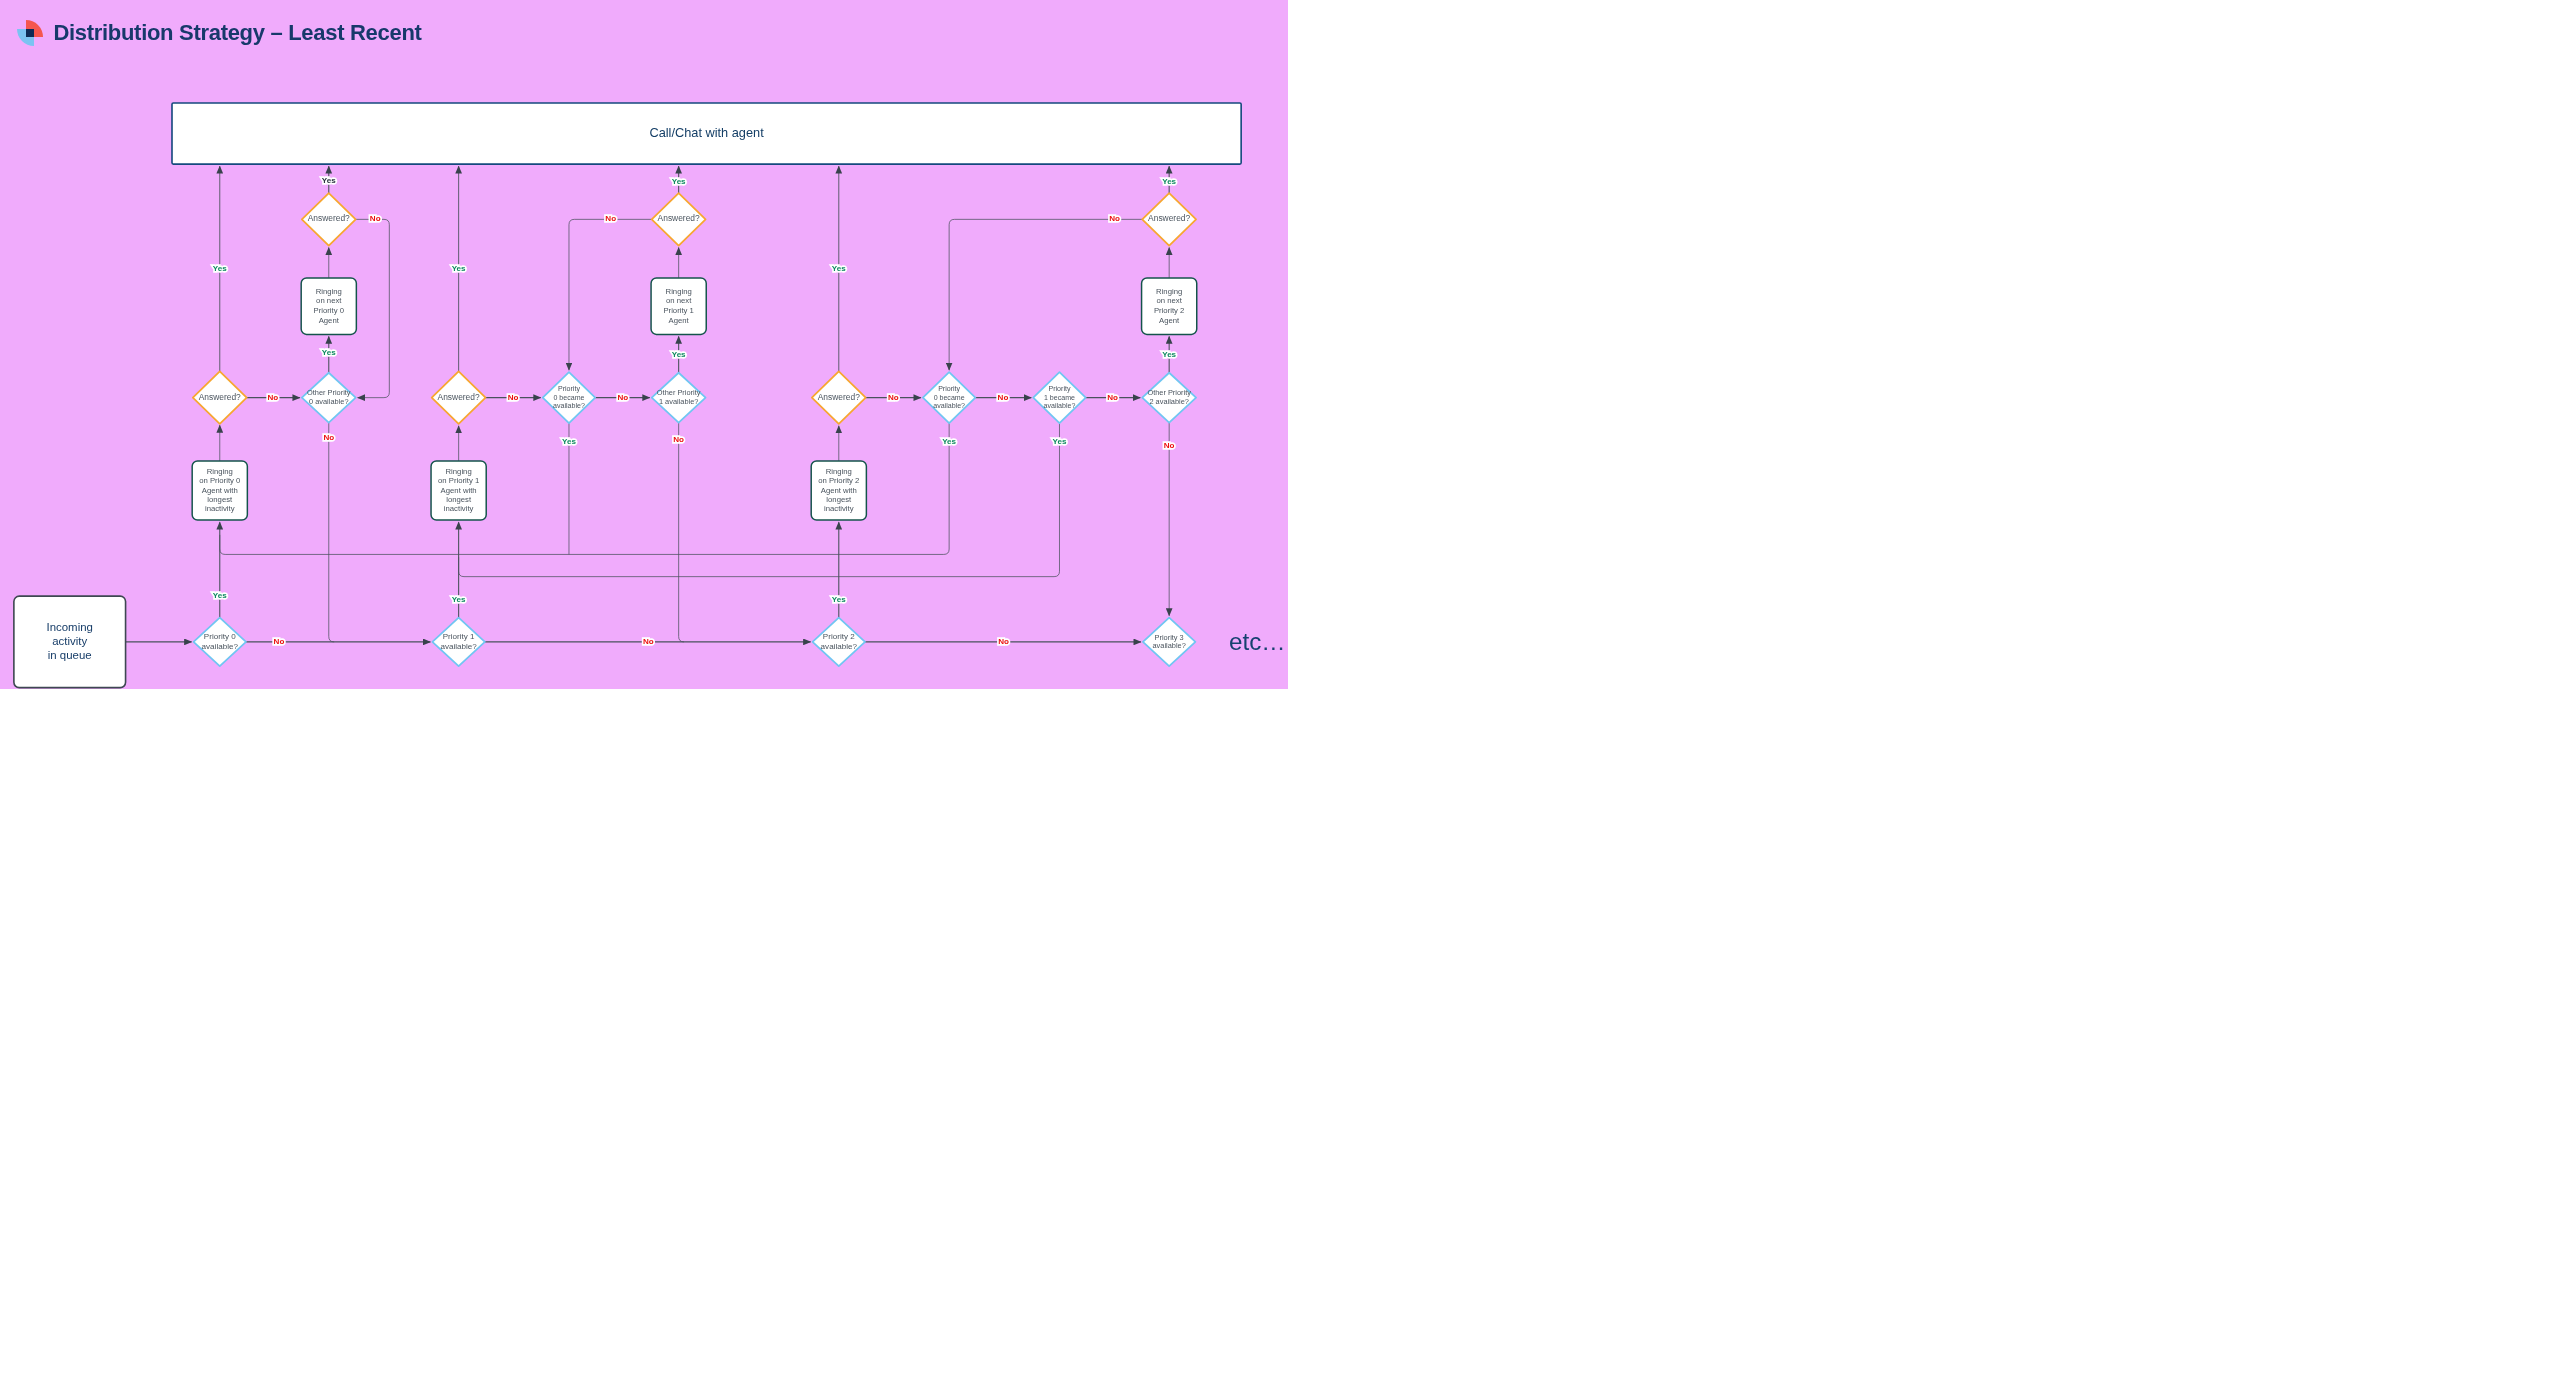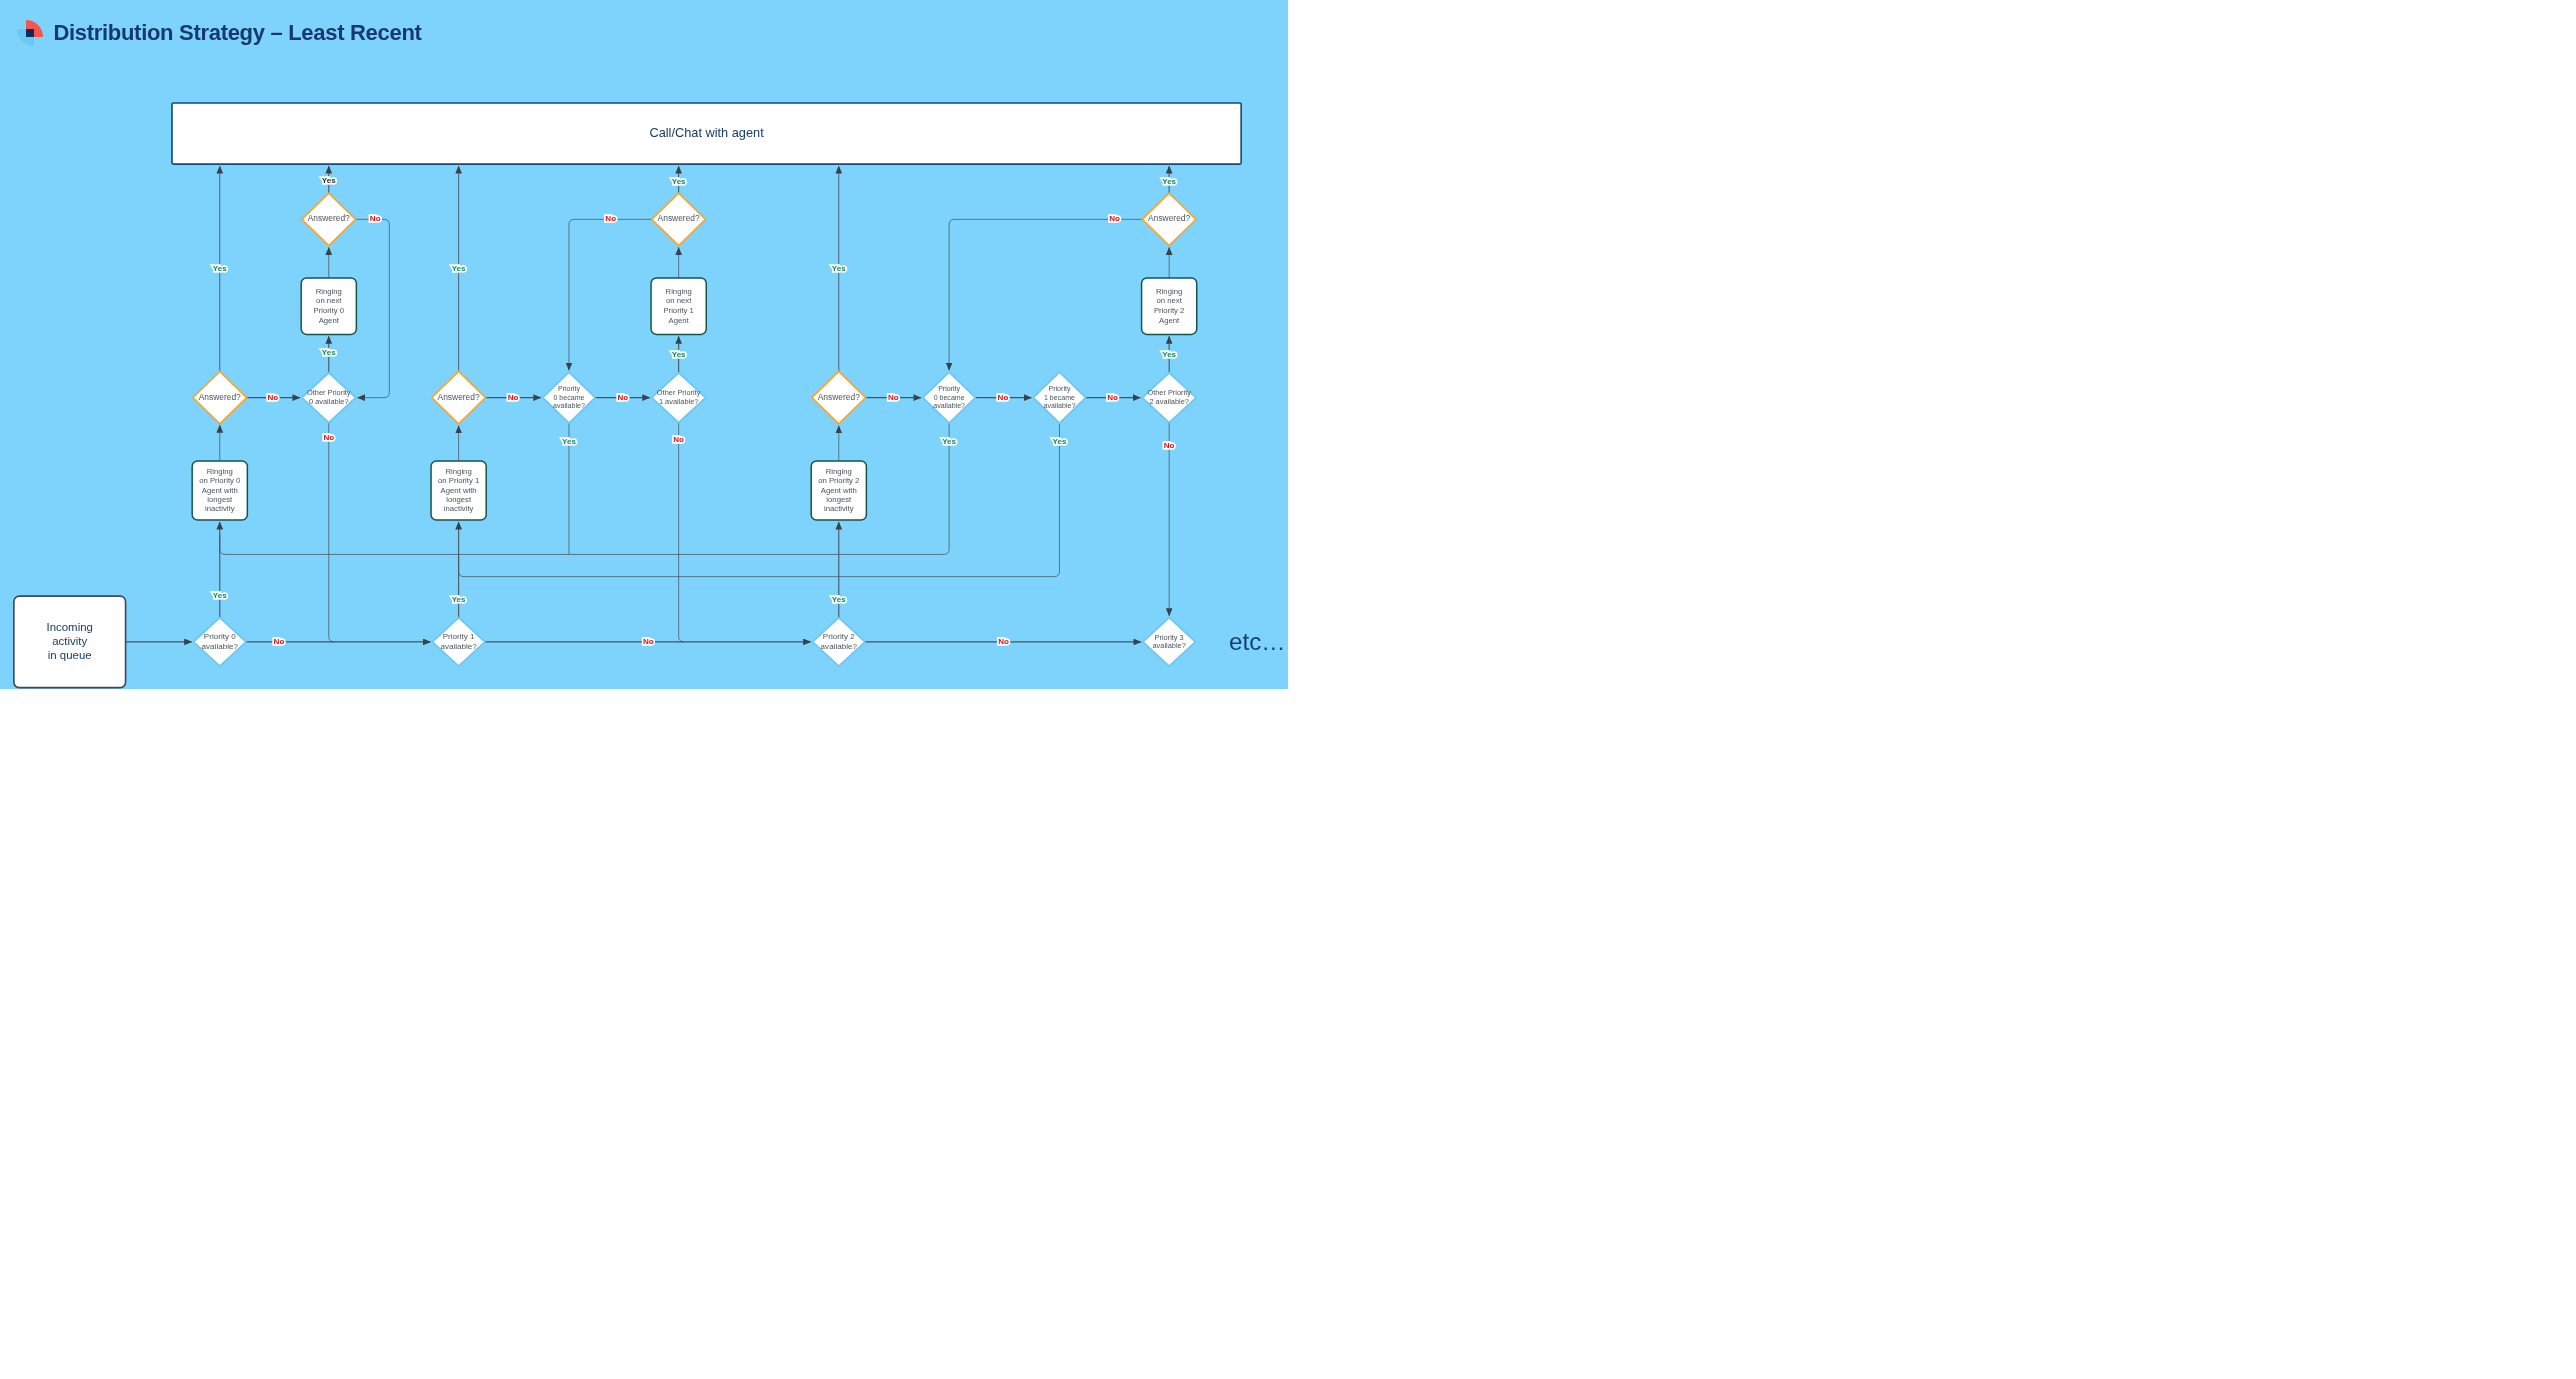--- a/index.html
+++ b/index.html
@@ -1,16 +1,16 @@
 <!DOCTYPE html>
 <html style="font-size:10.8px"><head>
 <meta charset="utf-8">
 <style>
   html,body{margin:0;padding:0;background:#ffffff;font-family:"Liberation Sans",sans-serif;}
-  #stage{position:relative;width:1288px;height:689px;background:#7dd3fc;overflow:hidden;}
+  #stage{position:relative;width:1288px;height:689px;background:#f0abfc;overflow:hidden;}
   #header{position:absolute;left:17px;top:20px;display:flex;align-items:center;gap:10.8px;}
   #logo{position:relative;width:25.6px;height:25.6px;flex:0 0 auto;}
   #logo .red{position:absolute;left:8.8px;top:0;width:17px;height:17px;border-radius:0 17px 0 0;}
   #logo .blue{position:absolute;left:0;top:8.8px;width:17px;height:17px;border-radius:0 0 0 17px;opacity:.85;}
   #logo .navy{position:absolute;left:8.8px;top:8.8px;width:8px;height:8px;}
   #title{font-size:22px;font-weight:bold;letter-spacing:-0.3px;}
   svg text{font-family:"Liberation Sans",sans-serif;}
   .edgelabel{font-weight:bold;paint-order:stroke;stroke:#ffffff;stroke-width:5px;}
 </style>
 </head>

